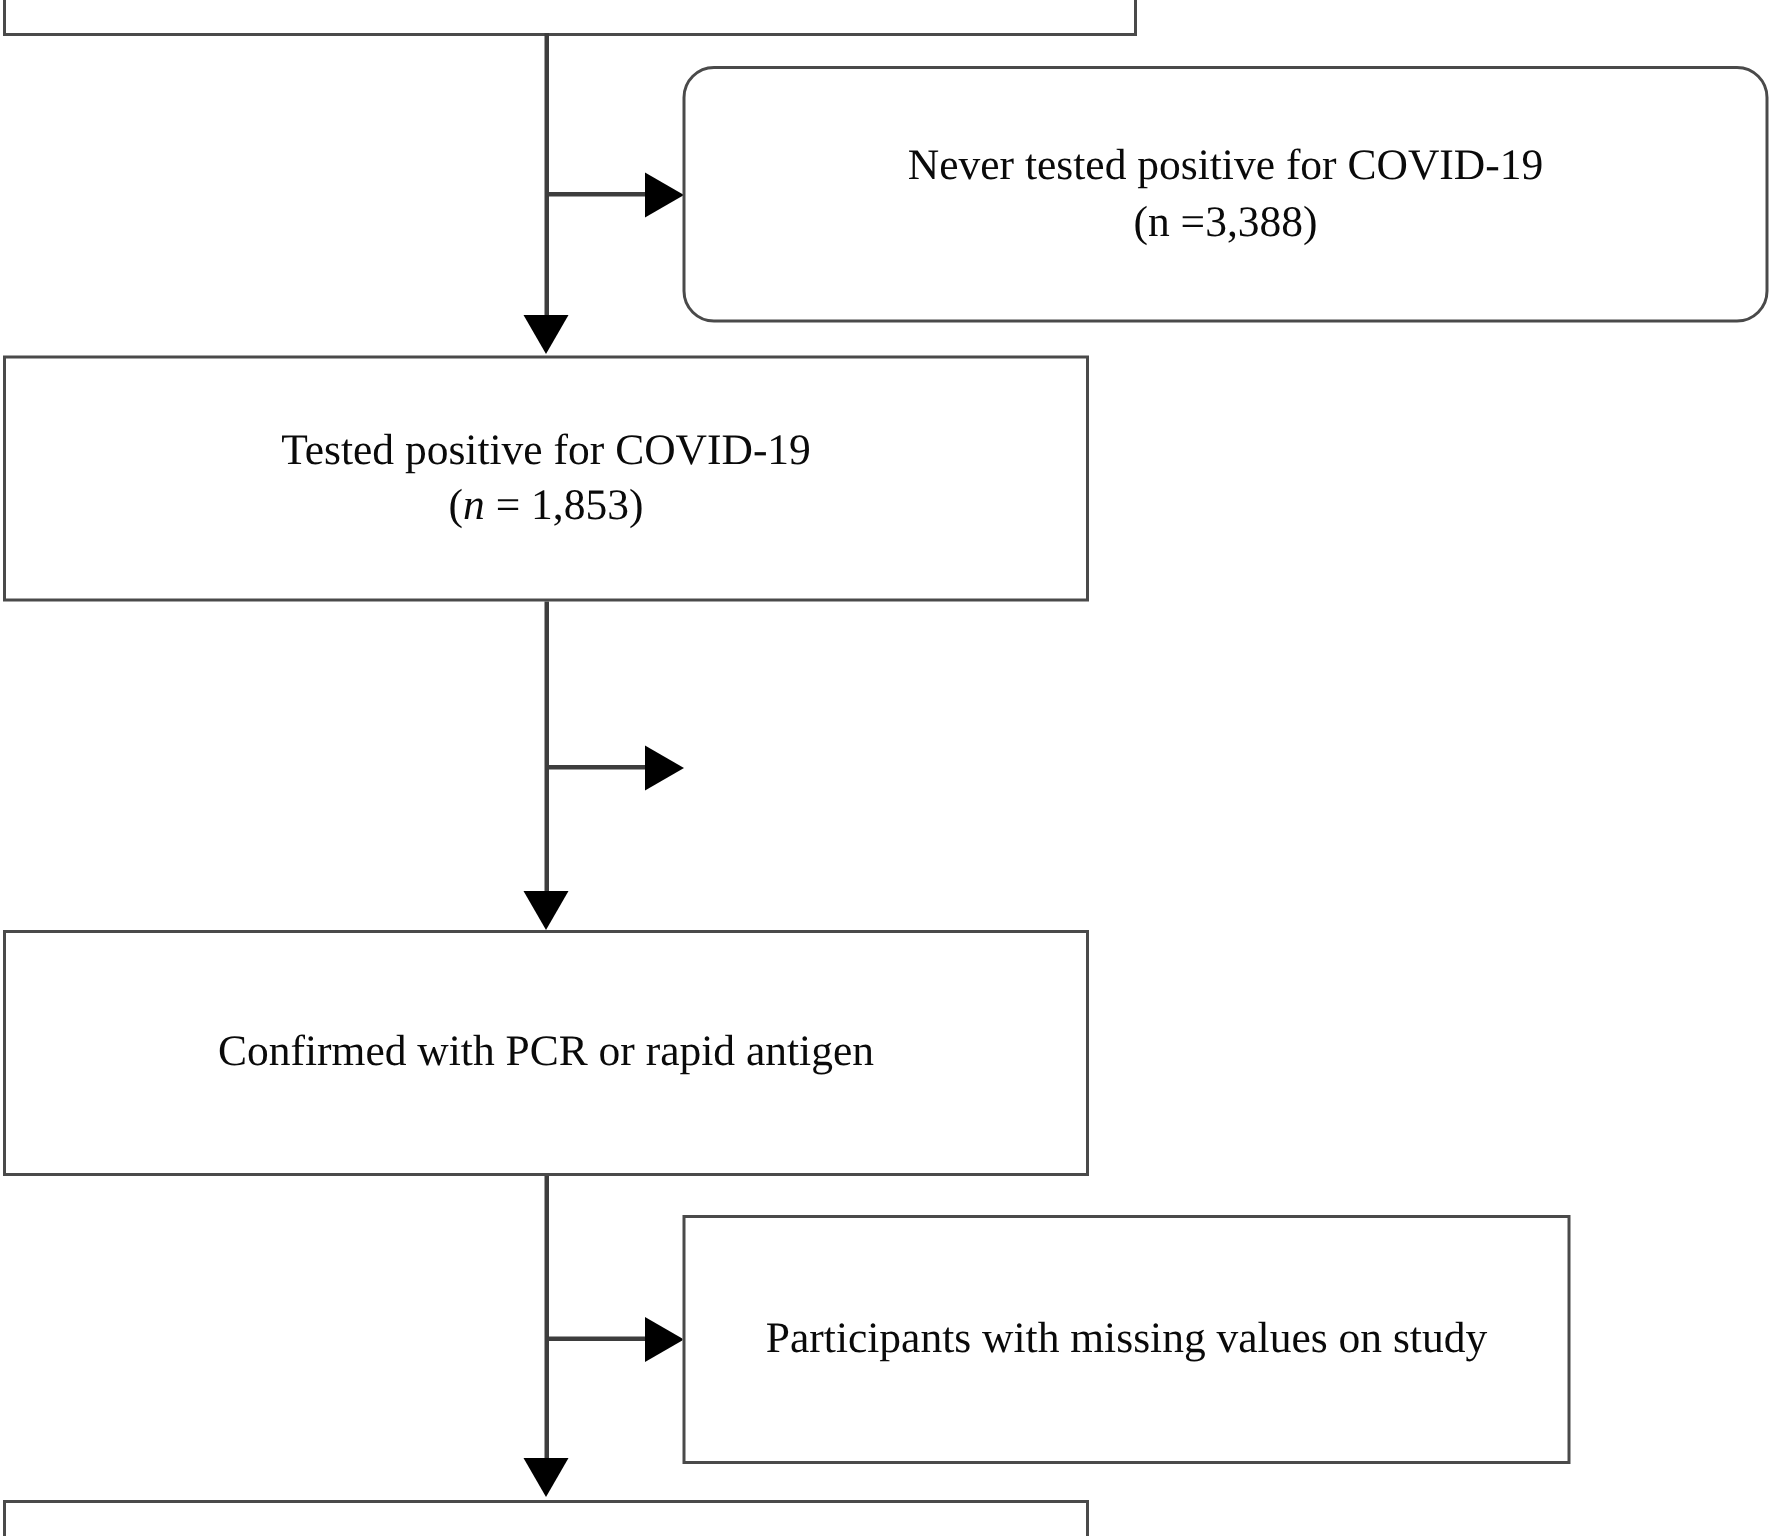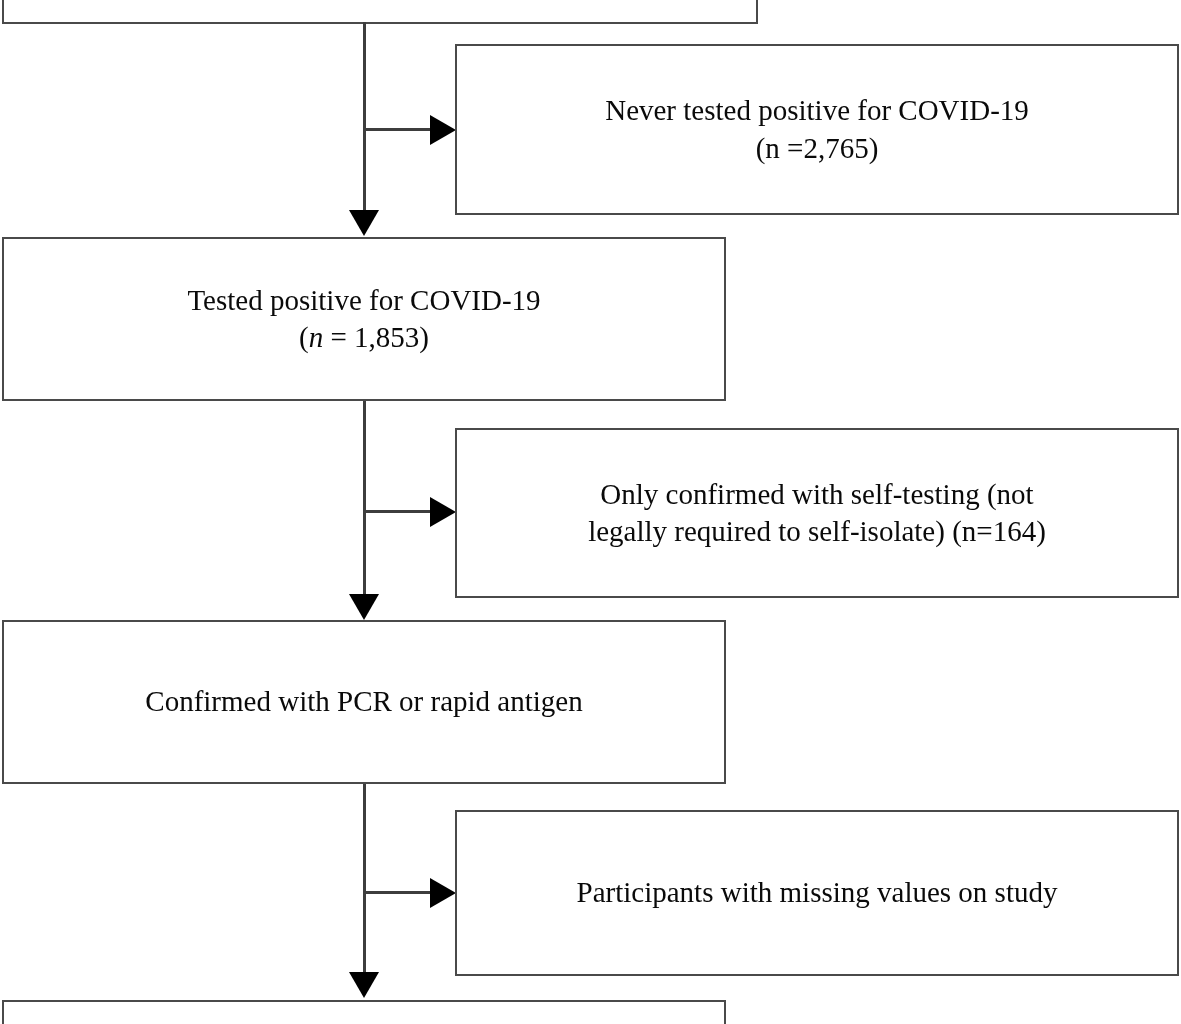--- a/index.html
+++ b/index.html
@@ -81,60 +81,54 @@
   <div class="flow-box box-left" style="left:2px; top:-62px; width:756px; height:86px;">
     <span class="box-text"></span>
   </div>
 
   <div class="v-line" style="left:363px; top:22px; height:192px;"></div>
   <div class="arrow-down" style="left:349px; top:210px;"></div>
 
   <div class="h-line" style="left:364px; top:128px; width:68px;"></div>
   <div class="arrow-right" style="left:430px; top:115px;"></div>
 
-  <div class="flow-box box-right" style="left:455px; top:44px; width:724px; height:171px;">
+  <div class="flow-box box-right" style="left:455px; top:44px; width:724px; height:171px;border-radius:21px;">
     <span class="box-text">
       <span>Never tested positive for COVID-19</span><br>
-      <span>(n =2,765)</span>
+      <span>(n =3,388)</span>
     </span>
   </div>
 
   <div class="flow-box box-left" style="left:2px; top:237px; width:724px; height:164px;">
     <span class="box-text">
       <span>Tested positive for COVID-19</span><br>
       <span><span>(</span><span class="ital">n</span><span> = 1,853)</span></span>
     </span>
   </div>
 
   <div class="v-line" style="left:363px; top:401px; height:196px;"></div>
   <div class="arrow-down" style="left:349px; top:594px;"></div>
 
   <div class="h-line" style="left:364px; top:510px; width:68px;"></div>
   <div class="arrow-right" style="left:430px; top:497px;"></div>
 
-  <div class="flow-box box-right" style="left:455px; top:428px; width:724px; height:170px;">
-    <span class="box-text">
-      <span>Only confirmed with self-testing (not</span><br>
-      <span>legally required to self-isolate) (n=164)</span>
-    </span>
-  </div>
 
   <div class="flow-box box-left" style="left:2px; top:620px; width:724px; height:164px;justify-content:center;">
     <span class="box-text">
       <span>Confirmed with PCR or rapid antigen</span><br>
     </span>
   </div>
 
   <div class="v-line" style="left:363px; top:784px; height:190px;"></div>
   <div class="arrow-down" style="left:349px; top:972px;"></div>
 
   <div class="h-line" style="left:364px; top:891px; width:68px;"></div>
   <div class="arrow-right" style="left:430px; top:878px;"></div>
 
-  <div class="flow-box box-right" style="left:455px; top:810px; width:724px; height:166px;">
+  <div class="flow-box box-right" style="left:455px; top:810px; width:592px; height:166px;">
     <span class="box-text">
       <span>Participants with missing values on study</span><br>
     </span>
   </div>
 
   <div class="flow-box box-left" style="left:2px; top:1000px; width:724px; height:90px;">
     <span class="box-text"></span>
   </div>
 
 </div>

